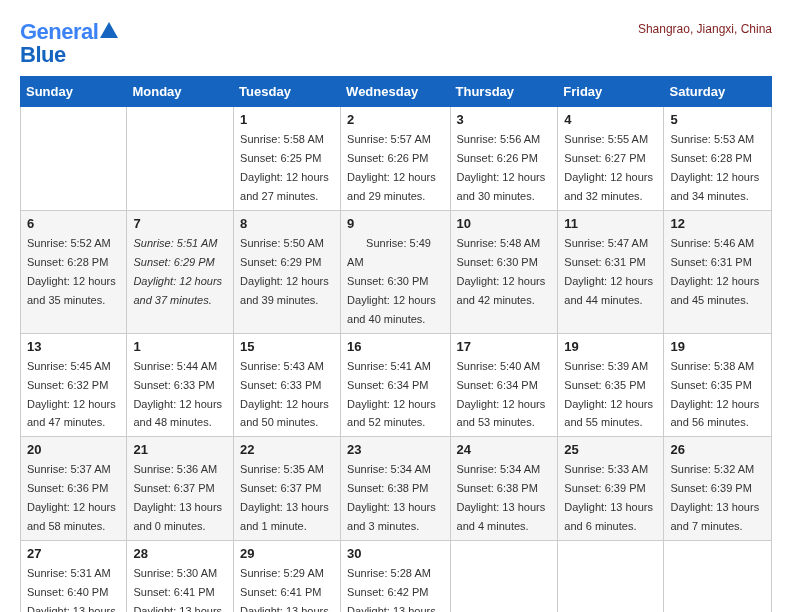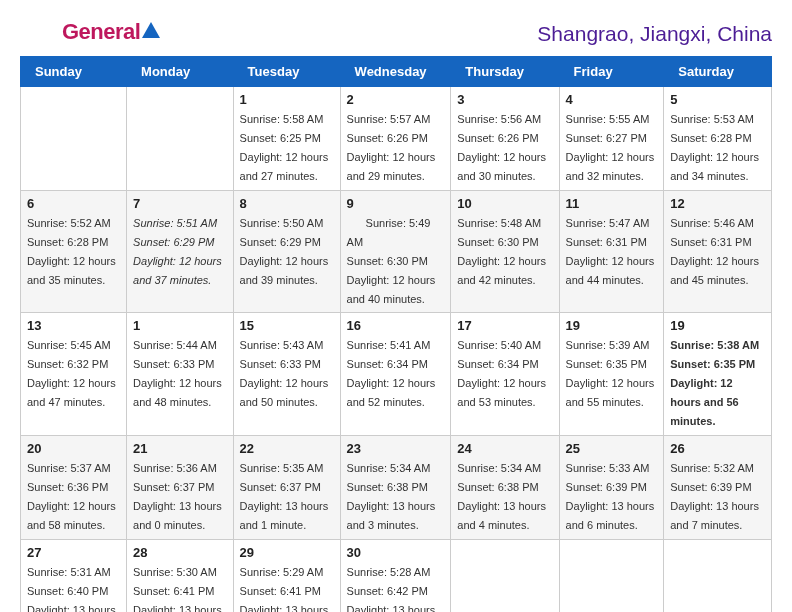--- a/index.html
+++ b/index.html
@@ -17,55 +17,54 @@
       margin-bottom: 10px;
     }
     .logo {
       display: flex;
       flex-direction: column;
       line-height: 1;
     }
     .logo-general {
       font-size: 22px;
       font-weight: bold;
-      color: #be185d;
+      color: #3b82f6;
       letter-spacing: -0.5px;
-      margin-left: 42px;
     }
     .logo-blue {
       font-size: 22px;
       font-weight: bold;
       color: #1565c0;
       letter-spacing: -0.5px;
     }
     .title-area {
       text-align: right;
     }
     .month-title {
       font-size: 32px;
       font-weight: bold;
       color: #1a1a2e;
       line-height: 1.1;
     }
     .location-title {
-      font-size: 21px;
-      color: #4c1d95;
+      font-size: 12px;
+      color: #7f1d1d;
       margin-top: 2px;
     }
     table {
       width: 100%;
       border-collapse: collapse;
       border: 1px solid #ccc;
     }
     th {
       background-color: #1565c0;
       color: #fff;
       font-size: 13px;
       font-weight: bold;
-      padding: 7px 14px;
+      padding: 7px 5px;
       text-align: left;
       border: 1px solid #1565c0;
     }
     td {
       vertical-align: top;
       border: 1px solid #ccc;
       padding: 5px 6px;
       width: 113px;
       min-height: 80px;
       background: #fff;
@@ -93,20 +92,21 @@
 <body>
 
 <div class="header-area">
   <div class="logo">
     <span style="display:flex;align-items:center;line-height:1.1">
       <span class="logo-general">General</span>
       <svg width="18" height="18" viewBox="0 0 18 18" style="margin-left:2px;margin-top:-4px">
         <polygon points="9,1 18,17 0,17" fill="#1565c0"></polygon>
       </svg>
     </span>
+    <span class="logo-blue">Blue</span>
   </div>
   <div class="title-area">
     <div class="location-title">Shangrao, Jiangxi, China</div>
   </div>
 </div>
 
 <table>
   <thead>
     <tr>
     <th>Sunday</th>
@@ -173,21 +173,21 @@
 Daylight: 12 hours and 50 minutes.</span></td>
         <td><span class="day-number">16</span><span class="day-info" style="white-space: pre-line;">Sunrise: 5:41 AM
 Sunset: 6:34 PM
 Daylight: 12 hours and 52 minutes.</span></td>
         <td><span class="day-number">17</span><span class="day-info" style="white-space: pre-line;">Sunrise: 5:40 AM
 Sunset: 6:34 PM
 Daylight: 12 hours and 53 minutes.</span></td>
         <td><span class="day-number">19</span><span class="day-info" style="white-space: pre-line;">Sunrise: 5:39 AM
 Sunset: 6:35 PM
 Daylight: 12 hours and 55 minutes.</span></td>
-        <td><span class="day-number">19</span><span class="day-info" style="white-space: pre-line; font-weight: bold;">Sunrise: 5:38 AM
+        <td><span class="day-number">19</span><span class="day-info" style="white-space: pre-line;">Sunrise: 5:38 AM
 Sunset: 6:35 PM
 Daylight: 12 hours and 56 minutes.</span></td>
       </tr>
       <tr>
         <td><span class="day-number">20</span><span class="day-info" style="white-space: pre-line;">Sunrise: 5:37 AM
 Sunset: 6:36 PM
 Daylight: 12 hours and 58 minutes.</span></td>
         <td><span class="day-number">21</span><span class="day-info" style="white-space: pre-line;">Sunrise: 5:36 AM
 Sunset: 6:37 PM
 Daylight: 13 hours and 0 minutes.</span></td>

